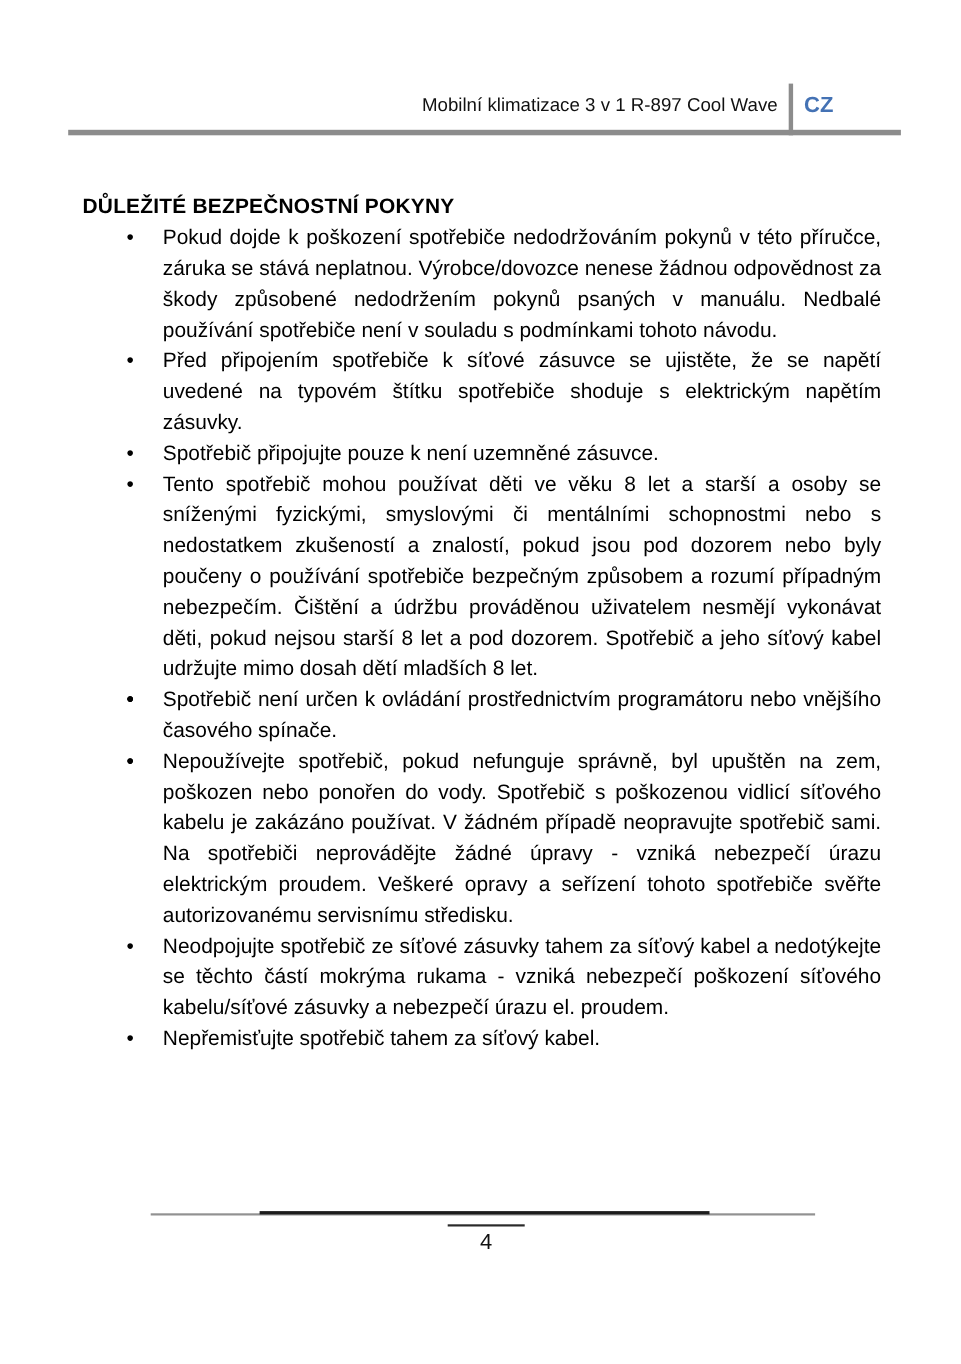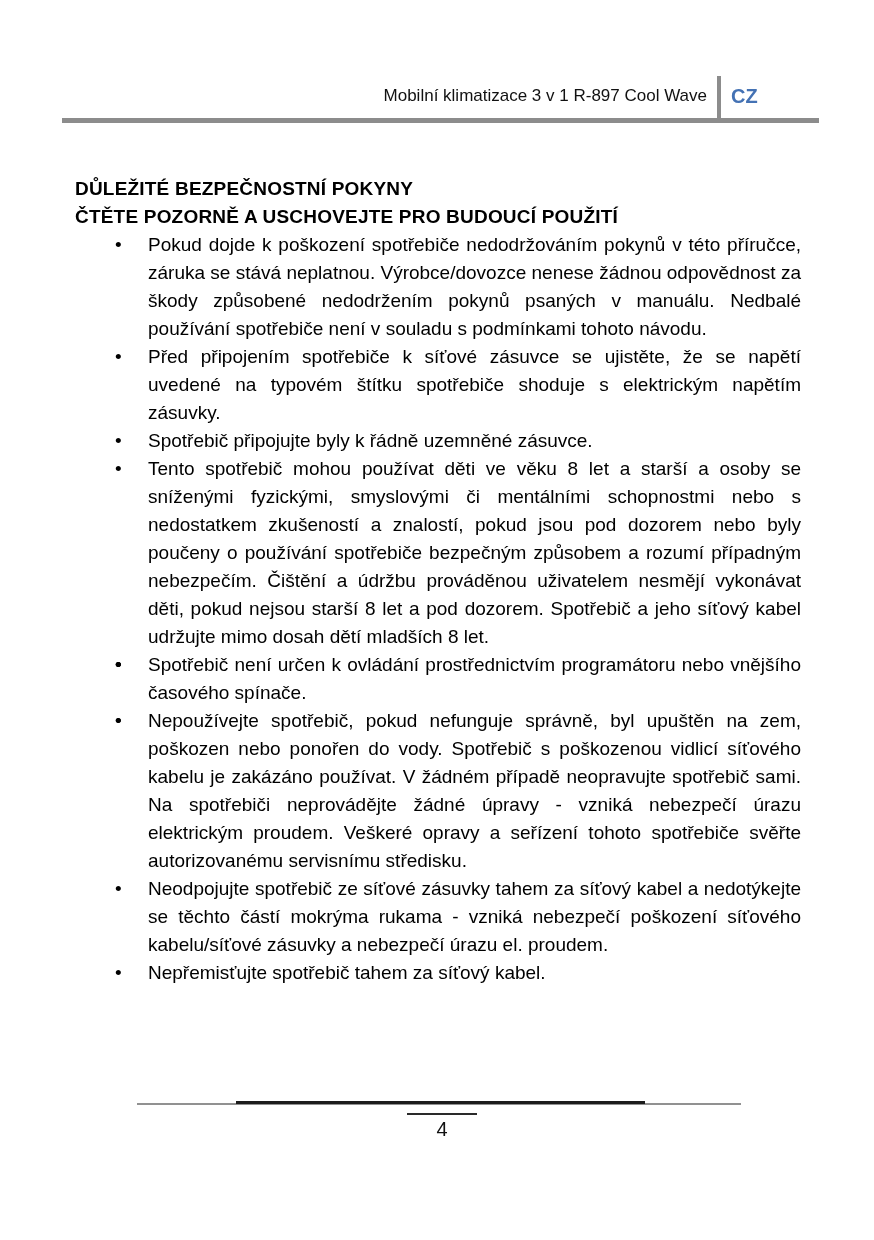--- a/index.html
+++ b/index.html
@@ -104,34 +104,33 @@
 <body>
 
 <div class="header-title">Mobilní klimatizace 3 v 1 R-897 Cool Wave</div>
 <div class="header-vbar"></div>
 <div class="header-lang">CZ</div>
 <div class="header-rule"></div>
 
 <div class="content">
 
   <h1 class="doc-heading">DŮLEŽITÉ BEZPEČNOSTNÍ POKYNY</h1>
-  <h1 class="doc-heading">ČTĚTE POZORNĚ A USCHOVEJTE PRO BUDOUCÍ POUŽITÍ</h1>
 
   <ul class="bullet-list">
     <li>
       <span class="bullet">•</span>
       <span>Pokud dojde k poškození spotřebiče nedodržováním pokynů v této příručce, záruka se stává neplatnou. Výrobce/dovozce nenese žádnou odpovědnost za škody způsobené nedodržením pokynů psaných v manuálu. Nedbalé používání spotřebiče není v souladu s podmínkami tohoto návodu.</span>
     </li>
     <li>
       <span class="bullet">•</span>
       <span>Před připojením spotřebiče k síťové zásuvce se ujistěte, že se napětí uvedené na typovém štítku spotřebiče shoduje s elektrickým napětím zásuvky.</span>
     </li>
     <li>
       <span class="bullet">•</span>
-      <span>Spotřebič připojujte byly k řádně uzemněné zásuvce.</span>
+      <span>Spotřebič připojujte pouze k není uzemněné zásuvce.</span>
     </li>
   </ul>
 
 
   <ul class="bullet-list">
     <li>
       <span class="bullet">•</span>
       <span>Tento spotřebič mohou používat děti ve věku 8 let a starší a osoby se sníženými fyzickými, smyslovými či mentálními schopnostmi nebo s nedostatkem zkušeností a znalostí, pokud jsou pod dozorem nebo byly poučeny o používání spotřebiče bezpečným způsobem a rozumí případným nebezpečím. Čištění a údržbu prováděnou uživatelem nesmějí vykonávat děti, pokud nejsou starší 8 let a pod dozorem. Spotřebič a jeho síťový kabel udržujte mimo dosah dětí mladších 8 let.</span>
     </li>
     <li>

